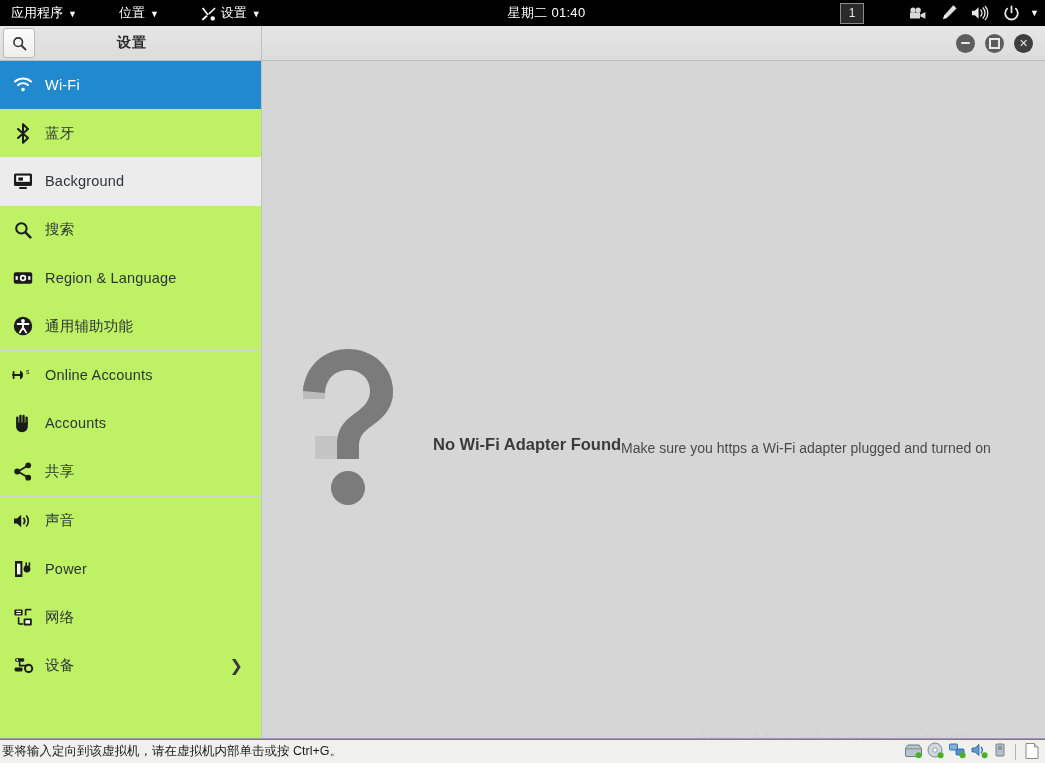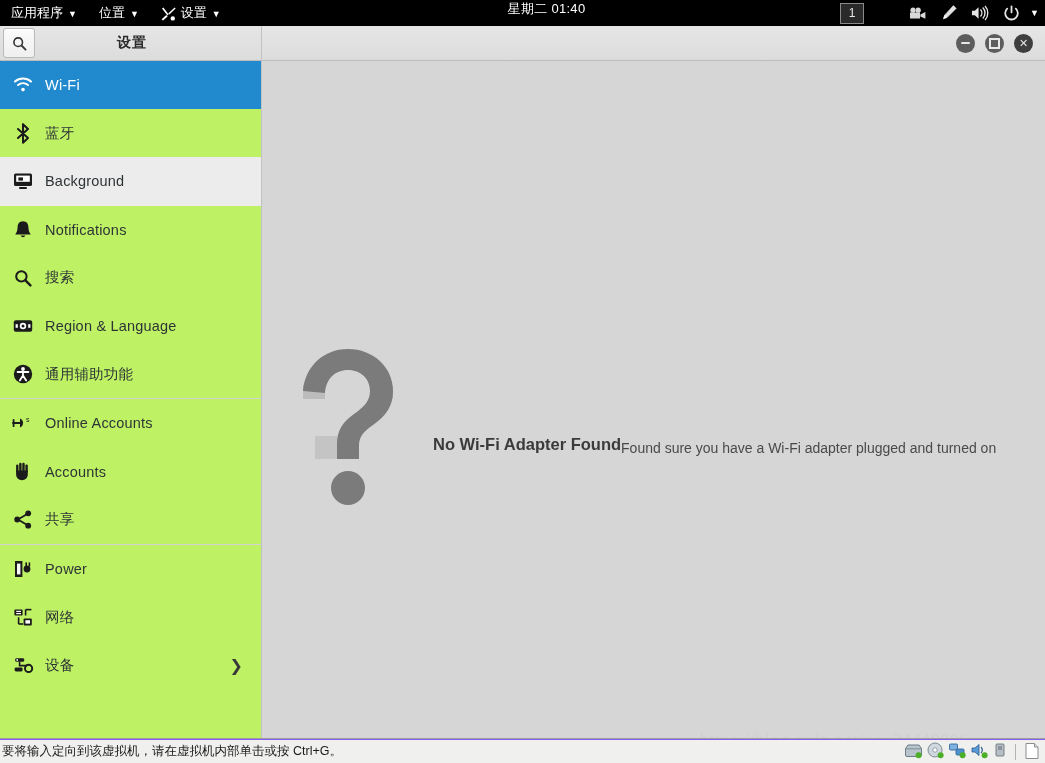--- a/index.html
+++ b/index.html
@@ -23,20 +23,22 @@
   
   .top-panel {
     position: absolute;
     top: 0; left: 0;
     width: 1045px;
     height: 26px;
     background: #000000;
     color: #ffffff;
     font-size: 13px;
     display: flex;
+    align-items: center;
+    gap: 20px;
   }
   .tp-menu {
     display: flex;
     align-items: center;
     gap: 5px;
     padding: 0 11px;
     height: 26px;
     white-space: nowrap;
     color: #ffffff;
   }
@@ -438,29 +440,20 @@
           <svg width="20" height="18" viewBox="0 0 20 18">
             <rect x="1" y="1.5" width="18" height="12.5" rx="1.6" fill="#1b1b1b"></rect>
             <rect x="3.2" y="3.6" width="13.6" height="6.2" fill="#ffffff"></rect>
             <rect x="5.4" y="5.4" width="4.6" height="3.2" fill="#1b1b1b"></rect>
             <rect x="6" y="15" width="8" height="2" rx="1" fill="#1b1b1b"></rect>
           </svg>
         </span>
         <span class="lbl">Background</span>
       </div>
 
-      <div class="side-row">
-        <span class="ico">
-          <svg width="18" height="20" viewBox="0 0 18 20">
-            <path d="M9 1.2 C5.2 1.2 3.6 4 3.6 7.2 C3.6 11 2.2 13.2 1.2 14.4 H16.8 C15.8 13.2 14.4 11 14.4 7.2 C14.4 4 12.8 1.2 9 1.2 Z" fill="#1b1b1b"></path>
-            <path d="M6.6 15.6 A2.6 2.6 0 0 0 11.4 15.6 Z" fill="#1b1b1b"></path>
-          </svg>
-        </span>
-        <span class="lbl">Notifications</span>
-      </div>
 
       <div class="side-row">
         <span class="ico">
           <svg width="18" height="18" viewBox="0 0 18 18">
             <circle cx="7.4" cy="7.4" r="5.2" stroke="#1b1b1b" stroke-width="2" fill="none"></circle>
             <line x1="11.4" y1="11.4" x2="16.4" y2="16.4" stroke="#1b1b1b" stroke-width="2.4" stroke-linecap="round"></line>
           </svg>
         </span>
         <span class="lbl">搜索</span>
       </div>
@@ -524,20 +517,30 @@
             <circle cx="15.2" cy="3.3" r="2.9" fill="#1b1b1b"></circle>
             <circle cx="4.2" cy="9.5" r="2.9" fill="#1b1b1b"></circle>
             <circle cx="15.2" cy="15.7" r="2.9" fill="#1b1b1b"></circle>
           </svg>
         </span>
         <span class="lbl">共享</span>
       </div>
 
       <div class="group-sep"></div>
 
+      <div class="side-row">
+        <span class="ico">
+          <svg width="20" height="16" viewBox="0 0 20 16">
+            <path d="M1 5.4 H4 L8.2 1.8 V14.2 L4 10.6 H1 Z" fill="#1b1b1b"></path>
+            <path d="M10.4 4.8 A5 5 0 0 1 10.4 11.2" stroke="#1b1b1b" stroke-width="1.7" fill="none"></path>
+            <path d="M13.2 2.6 A8 8 0 0 1 13.2 13.4" stroke="#1b1b1b" stroke-width="1.5" fill="none"></path>
+          </svg>
+        </span>
+        <span class="lbl">声音</span>
+      </div>
 
       <div class="side-row">
         <span class="ico">
           <svg width="20" height="20" viewBox="0 0 20 20">
             <path d="M2 2 H9.4 V18 H2 Z" fill="#1b1b1b"></path>
             <path d="M4 4.6 H7.4 V15.4 H4 Z" fill="#f6f6f6"></path>
             <circle cx="14" cy="10" r="3.4" fill="#1b1b1b"></circle>
             <rect x="12.4" y="3.4" width="1.6" height="4" fill="#1b1b1b"></rect>
             <rect x="15.6" y="3.4" width="1.6" height="4" fill="#1b1b1b"></rect>
           </svg>
@@ -597,21 +600,21 @@
                      L 96 118
                      L 96 105
                      C 96 96 100 91 110 84
                      C 123 75 130 65 130 50
                      C 130 26 110 8 85 8 Z" fill="#7b7b7b"></path>
             <circle cx="85" cy="147" r="17" fill="#7b7b7b"></circle>
           </svg>
         </div>
 
         <div class="empty-title">No Wi-Fi Adapter Found</div>
-        <div class="empty-sub">Found sure you have a Wi-Fi adapter plugged and turned on</div>
+        <div class="empty-sub">Make sure you https a Wi-Fi adapter plugged and turned on</div>
       </div>
     </div>
   </div>
 
   <div class="watermark">https://blog.csdn.net/qq_34449006</div>
 
   <div class="hidden-bottom-edge"></div>
 
   <div class="statusbar">
     <div class="msg">要将输入定向到该虚拟机，请在虚拟机内部单击或按 Ctrl+G。</div>

